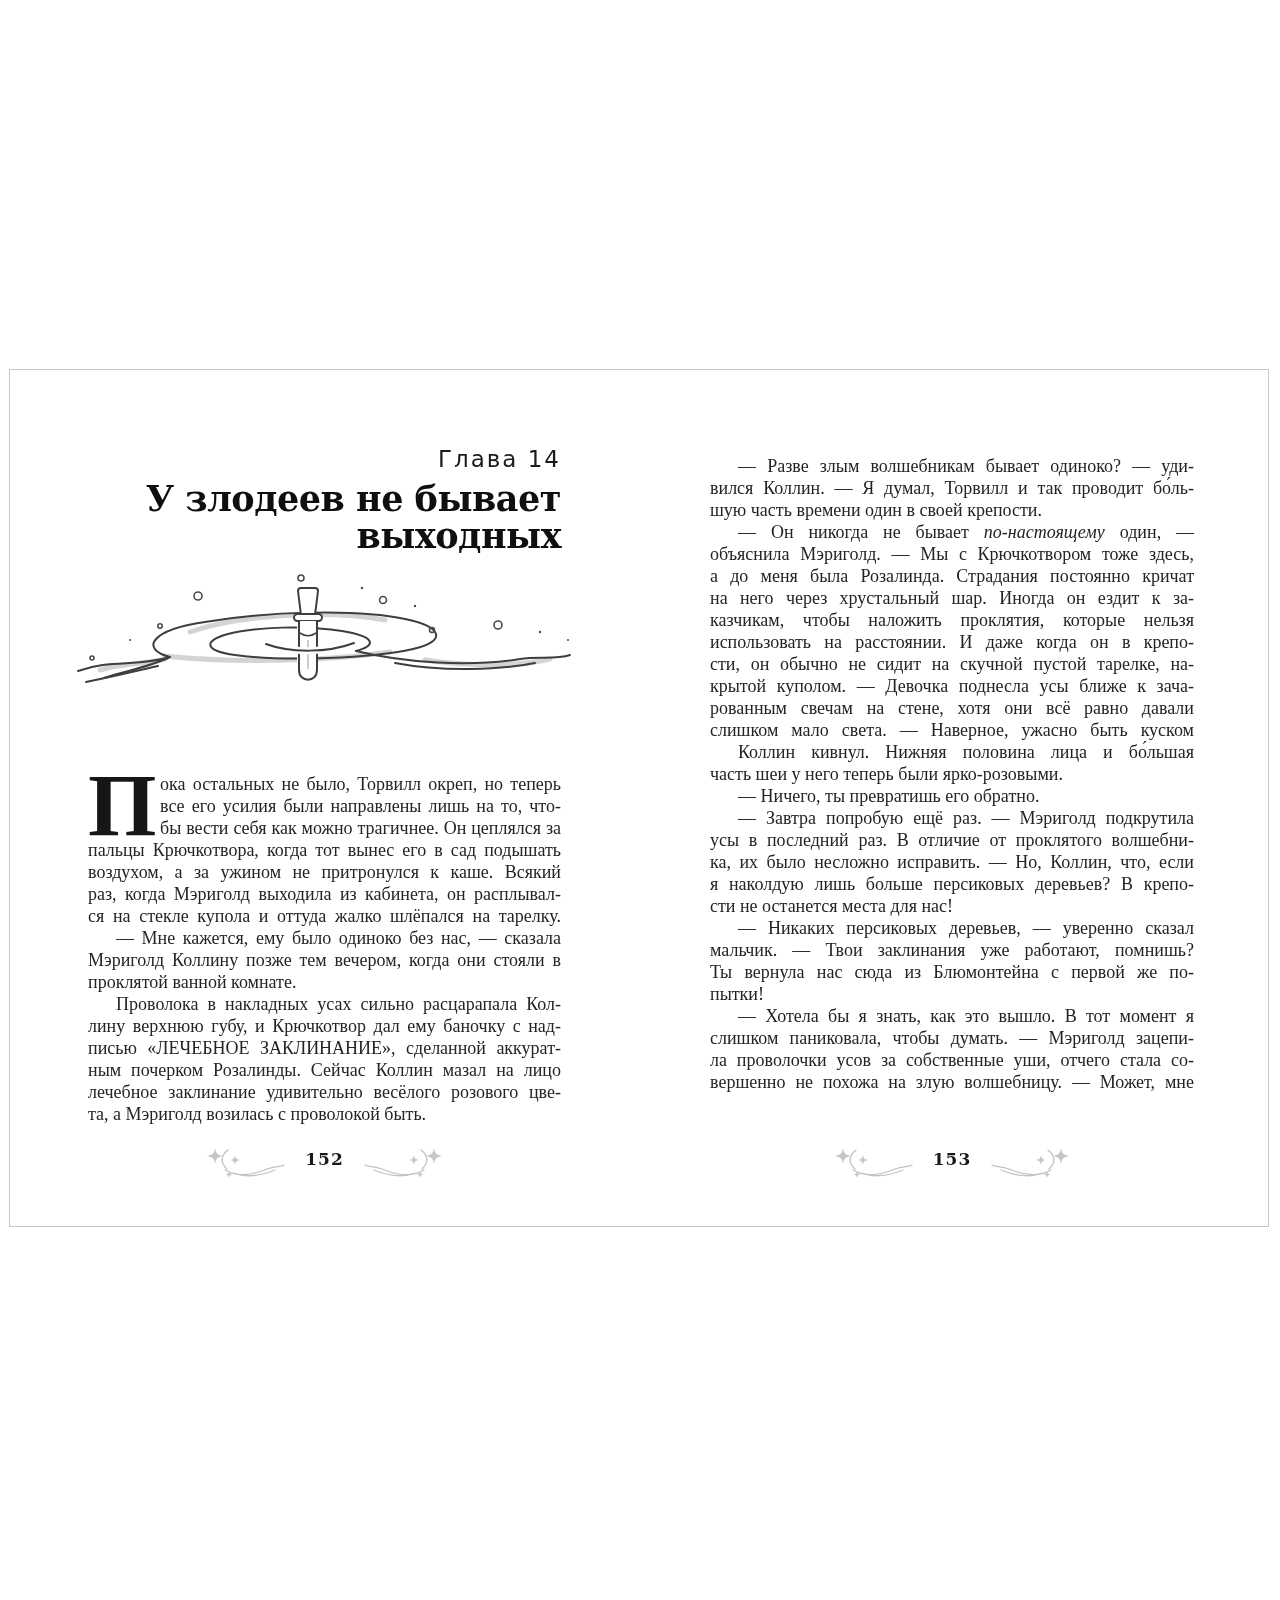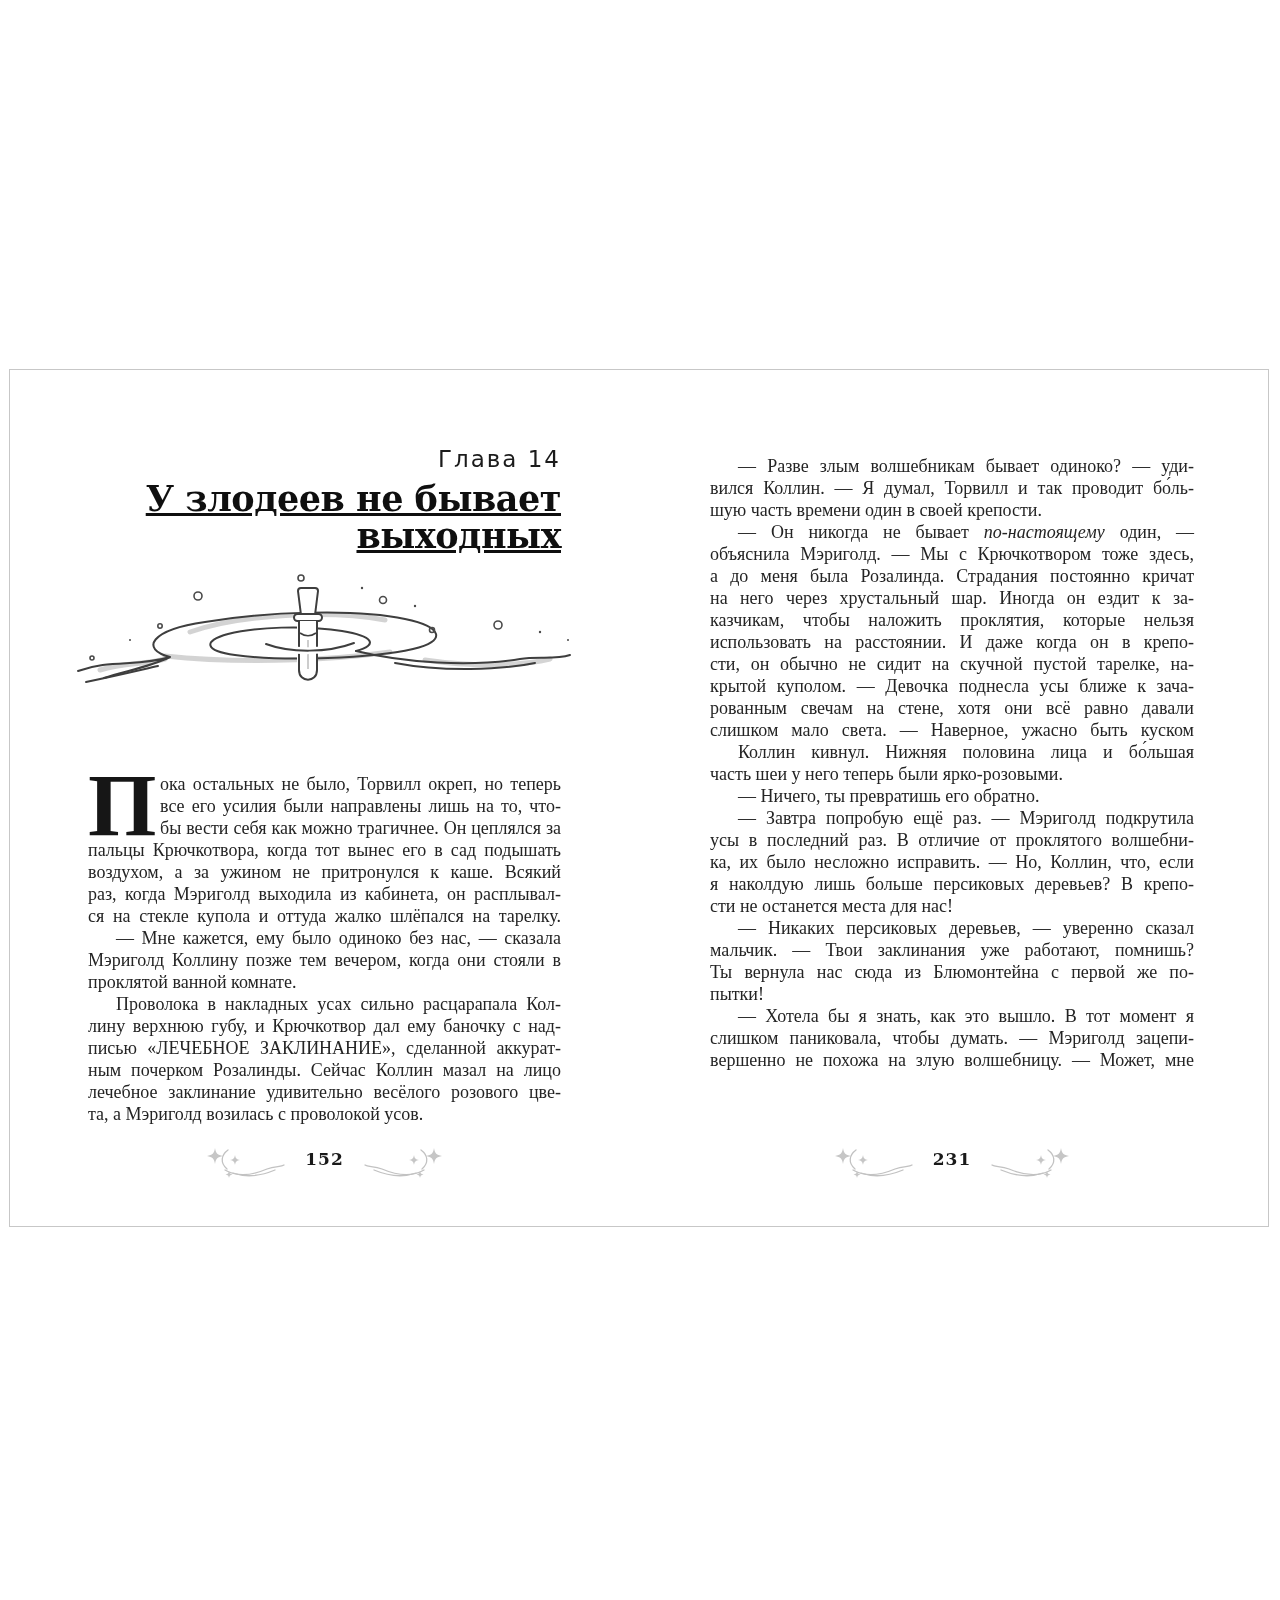--- a/index.html
+++ b/index.html
@@ -7,21 +7,21 @@
     width:1280px;height:1600px;position:relative;background:#ffffff;
     font-family:"Liberation Serif",serif;color:#222;
   }
   .frame{
     position:absolute;left:9px;top:369px;width:1258px;height:856px;
     border:1px solid #c7c7c7;background:#fff;
   }
   
   .chapter{position:absolute;left:88px;top:446px;width:473px;text-align:right;}
   .chapter-label{font-family:"DejaVu Sans",sans-serif;font-size:23px;font-weight:400;letter-spacing:2px;color:#1b1b1b;}
-  .chapter-title{margin-top:8px;font-family:"DejaVu Serif",serif;font-size:35px;font-weight:700;line-height:37px;letter-spacing:-0.5px;color:#0f0f0f;text-decoration:underline;}
+  .chapter-title{margin-top:8px;font-family:"DejaVu Serif",serif;font-size:35px;font-weight:700;line-height:37px;letter-spacing:-0.5px;color:#0f0f0f;}
   
   .illu{position:absolute;left:70px;top:570px;width:510px;height:132px;}
   
   .body-col{position:absolute;font-size:18px;line-height:22px;color:#242424;}
   #left-body{left:88px;top:773px;width:473px;}
   #right-body{left:710px;top:455px;width:484px;}
   .para{margin:0;}
   .line{text-align:justify;text-align-last:justify;white-space:normal;}
   .line.last{text-align-last:left;}
   .line.indent{padding-left:28px;}
@@ -114,21 +114,21 @@
       <div class="line indent">— Мне кажется, ему было одиноко без нас, — сказала</div>
       <div class="line">Мэриголд Коллину позже тем вечером, когда они стояли в</div>
       <div class="line last">проклятой ванной комнате.</div>
     </div>
     <div class="para">
       <div class="line indent">Проволока в накладных усах сильно расцарапала Кол-</div>
       <div class="line">лину верхнюю губу, и Крючкотвор дал ему баночку с над-</div>
       <div class="line">писью «ЛЕЧЕБНОЕ ЗАКЛИНАНИЕ», сделанной аккурат-</div>
       <div class="line">ным почерком Розалинды. Сейчас Коллин мазал на лицо</div>
       <div class="line">лечебное заклинание удивительно весёлого розового цве-</div>
-      <div class="line last">та, а Мэриголд возилась с проволокой усов.</div>
+      <div class="line last">та, а Мэриголд возилась с проволокой быть.</div>
     </div>
   </div>
 <div id="right-body" class="body-col">
     <div class="para">
       <div class="line indent">— Разве злым волшебникам бывает одиноко? — уди-</div>
       <div class="line">вился Коллин. — Я думал, Торвилл и так проводит бо́ль-</div>
       <div class="line last">шую часть времени один в своей крепости.</div>
     </div>
     <div class="para">
       <div class="line indent">— Он никогда не бывает <i>по-настоящему</i> один, —</div>
@@ -158,20 +158,21 @@
     </div>
     <div class="para">
       <div class="line indent">— Никаких персиковых деревьев, — уверенно сказал</div>
       <div class="line">мальчик. — Твои заклинания уже работают, помнишь?</div>
       <div class="line">Ты вернула нас сюда из Блюмонтейна с первой же по-</div>
       <div class="line last">пытки!</div>
     </div>
     <div class="para">
       <div class="line indent">— Хотела бы я знать, как это вышло. В тот момент я</div>
       <div class="line">слишком паниковала, чтобы думать. — Мэриголд зацепи-</div>
+      <div class="line">ла проволочки усов за собственные уши, отчего стала со-</div>
       <div class="line">вершенно не похожа на злую волшебницу. — Может, мне</div>
     </div>
   </div>
 
 <div class="footer" id="footer-left">
   <svg class="orn" viewBox="0 0 78 34">
     <g fill="none" stroke="#c2c2c2" stroke-width="1.3" stroke-linecap="round">
       <path d="M21,6 C14,11 13,19 20,25"></path>
       <path d="M18,26 C30,33 46,31 60,25 C68,22 74,23 77,21"></path>
       <path d="M26,29 C40,34 56,31 68,26"></path>
@@ -203,21 +204,21 @@
       <path d="M21,6 C14,11 13,19 20,25"></path>
       <path d="M18,26 C30,33 46,31 60,25 C68,22 74,23 77,21"></path>
       <path d="M26,29 C40,34 56,31 68,26"></path>
     </g>
     <g fill="#c6c6c6">
       <path d="M8,4 C9,9.5 10.5,11 16,12 C10.5,13 9,14.5 8,20 C7,14.5 5.5,13 0,12 C5.5,11 7,9.5 8,4 Z"></path>
       <path d="M28,11 C28.7,14.5 29.5,15.3 33,16 C29.5,16.7 28.7,17.5 28,21 C27.3,17.5 26.5,16.7 23,16 C26.5,15.3 27.3,14.5 28,11 Z"></path>
       <path d="M22,27 C22.5,29.5 23,30 25.5,30.5 C23,31 22.5,31.5 22,34 C21.5,31.5 21,31 18.5,30.5 C21,30 21.5,29.5 22,27 Z"></path>
     </g>
   </svg>
-  <span class="pagenum">231</span>
+  <span class="pagenum">153</span>
   <svg class="orn flip" viewBox="0 0 78 34">
     <g fill="none" stroke="#c2c2c2" stroke-width="1.3" stroke-linecap="round">
       <path d="M21,6 C14,11 13,19 20,25"></path>
       <path d="M18,26 C30,33 46,31 60,25 C68,22 74,23 77,21"></path>
       <path d="M26,29 C40,34 56,31 68,26"></path>
     </g>
     <g fill="#c6c6c6">
       <path d="M8,4 C9,9.5 10.5,11 16,12 C10.5,13 9,14.5 8,20 C7,14.5 5.5,13 0,12 C5.5,11 7,9.5 8,4 Z"></path>
       <path d="M28,11 C28.7,14.5 29.5,15.3 33,16 C29.5,16.7 28.7,17.5 28,21 C27.3,17.5 26.5,16.7 23,16 C26.5,15.3 27.3,14.5 28,11 Z"></path>
       <path d="M22,27 C22.5,29.5 23,30 25.5,30.5 C23,31 22.5,31.5 22,34 C21.5,31.5 21,31 18.5,30.5 C21,30 21.5,29.5 22,27 Z"></path>

